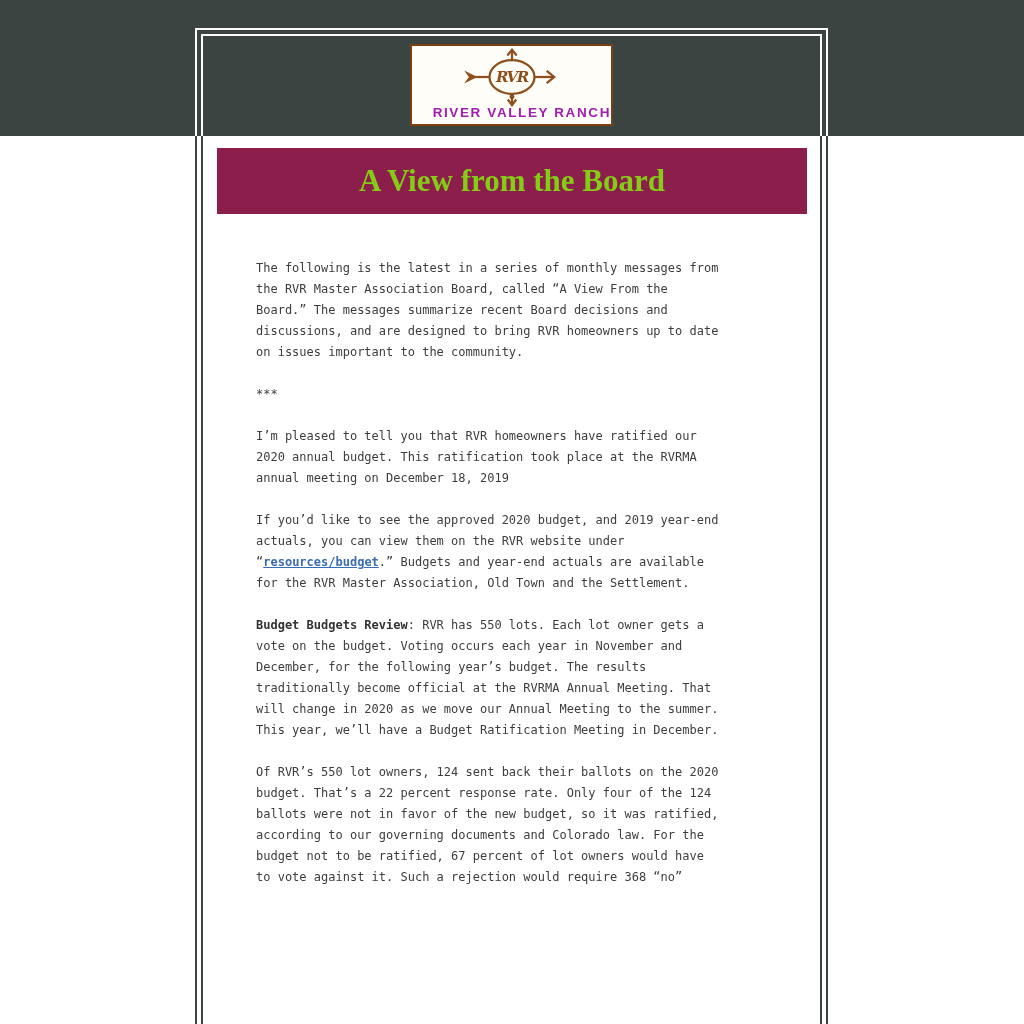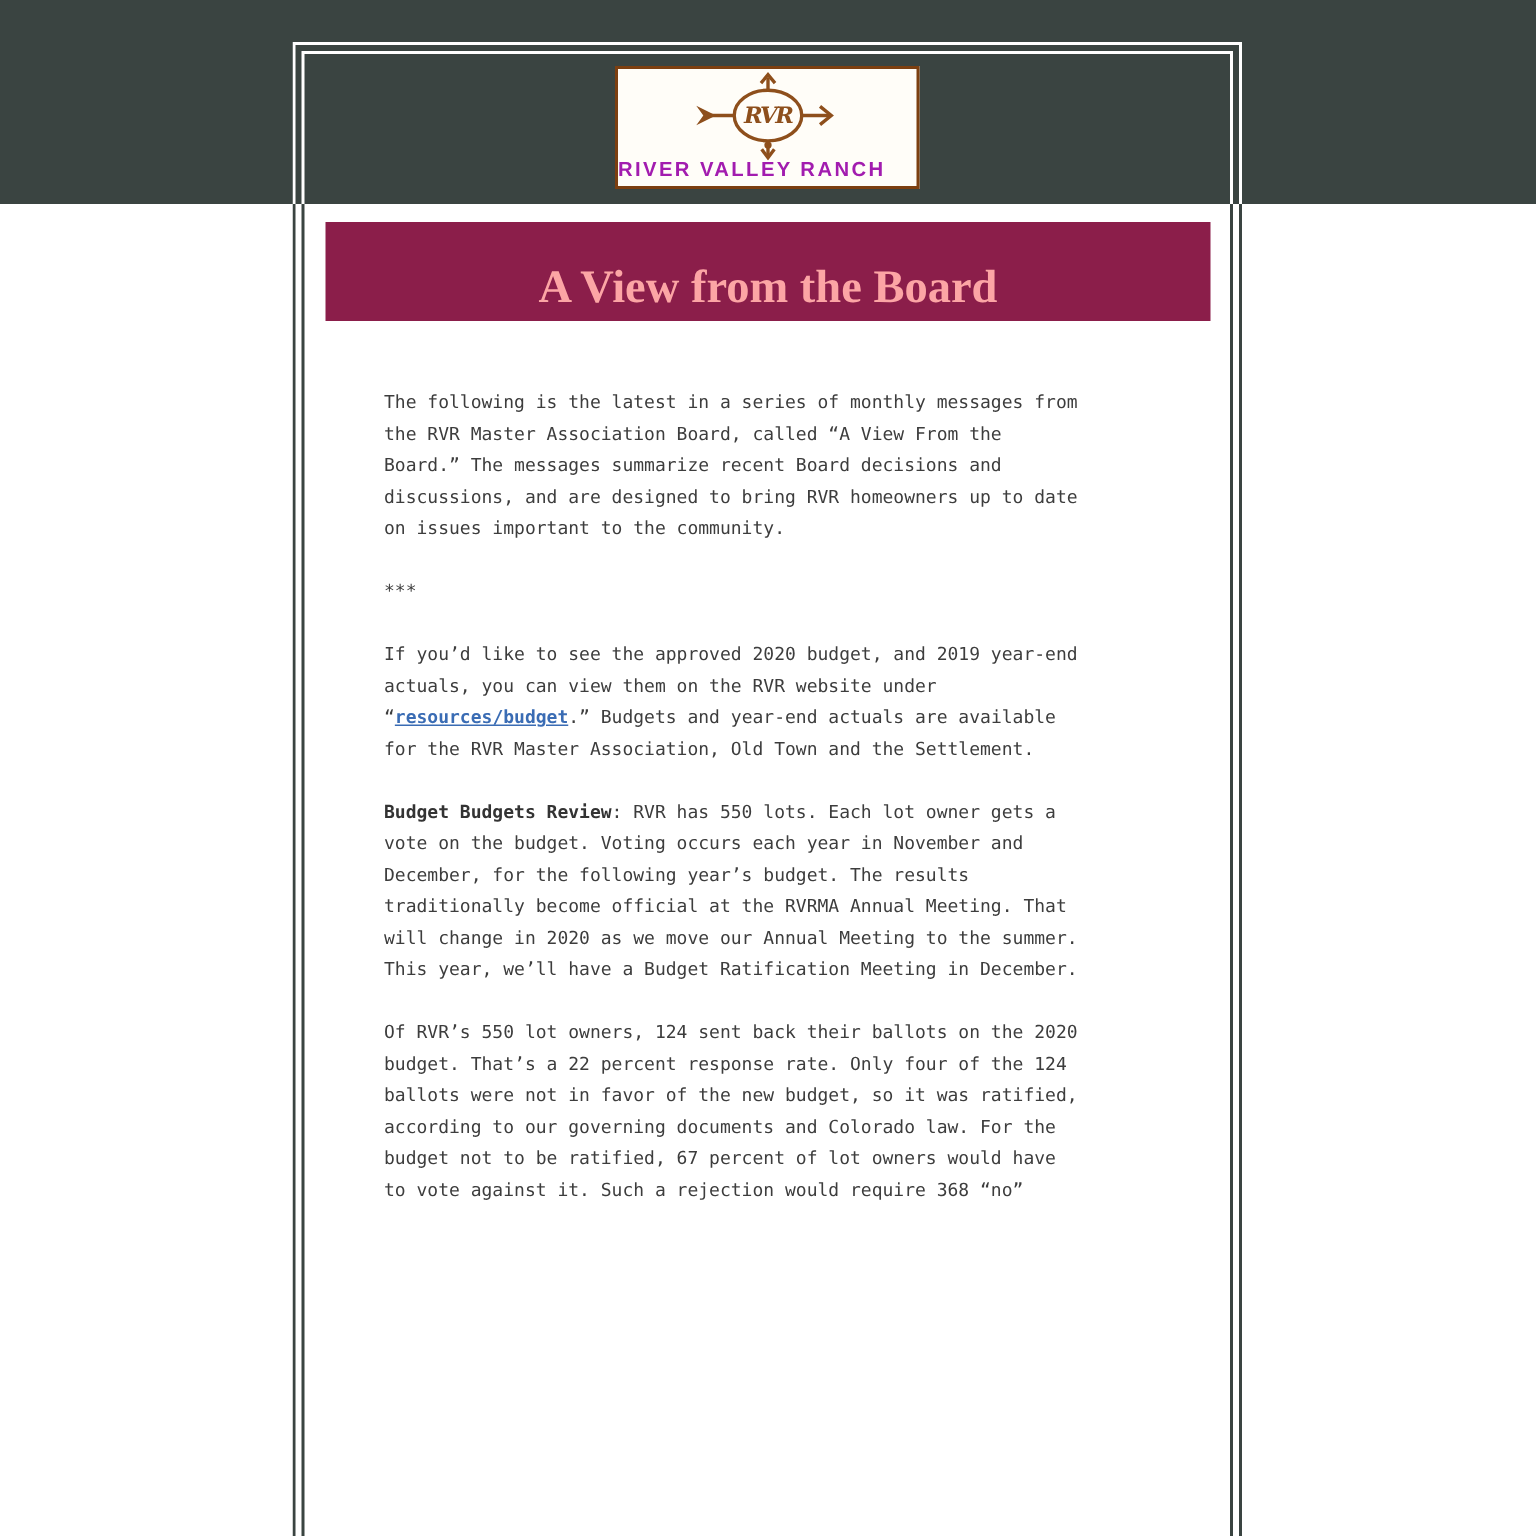--- a/index.html
+++ b/index.html
@@ -35,47 +35,47 @@
   .white-frame { border-color: #ffffff; clip-path: inset(0 0 calc(100% - 108px) 0); }
   .dark-frame  { border-color: #3a4441; clip-path: inset(108px 0 0 0); }
 
   .logo-box {
     position: absolute;
     left: 410px; top: 44px;
     width: 203px; height: 82px;
     background: #fffdf8;
     border: 2px solid #7c3f10;
     box-sizing: border-box;
-    text-align: left;
+    text-align: right;
   }
   .logo-emblem { display: block; margin: 1px auto 0; }
   .logo-wordmark {
     font-family: "Liberation Sans", sans-serif;
     font-weight: bold;
     font-size: 13.5px;
     letter-spacing: 1.6px;
     color: #a21caf;
     white-space: nowrap;
     margin-top: -2px;
   }
 
   .title-banner {
     position: absolute;
     left: 217px; top: 148px;
     width: 590px; height: 66px;
     background: #8b1e4a;
   }
   .title-banner h1 {
-    margin: 10px;
+    margin: 0;
     font-family: "Liberation Serif", serif;
     font-weight: bold;
     font-size: 31px;
     line-height: 66px;
     text-align: center;
-    color: #fca5a5;
+    color: #84cc16;
   }
 
   .article {
     position: absolute;
     left: 256px; top: 258px;
     width: 520px;
   }
   .article p {
     margin: 0 0 21px 0;
     font-family: "DejaVu Sans Mono", monospace;
@@ -130,20 +130,23 @@
     <h1>A View from the Board</h1>
   </div>
 
   <div class="article">
       <p><span>The following is the latest in a series of monthly messages from
 the RVR Master Association Board, called “A View From the
 Board.” The messages summarize recent Board decisions and
 discussions, and are designed to bring RVR homeowners up to date
 on issues important to the community.</span></p>
       <p><span>***</span></p>
+      <p><span>I’m pleased to tell you that RVR homeowners have ratified our
+2020 annual budget. This ratification took place at the RVRMA
+annual meeting on December 18, 2019</span></p>
       <p><span>If you’d like to see the approved 2020 budget, and 2019 year-end
 actuals, you can view them on the RVR website under
 “</span><a class="link" href="#">resources/budget</a><span>.” Budgets and year-end actuals are available
 for the RVR Master Association, Old Town and the Settlement.</span></p>
       <p><strong>Budget Budgets Review</strong><span>: RVR has 550 lots. Each lot owner gets a
 vote on the budget. Voting occurs each year in November and
 December, for the following year’s budget. The results
 traditionally become official at the RVRMA Annual Meeting. That
 will change in 2020 as we move our Annual Meeting to the summer.
 This year, we’ll have a Budget Ratification Meeting in December.</span></p>

